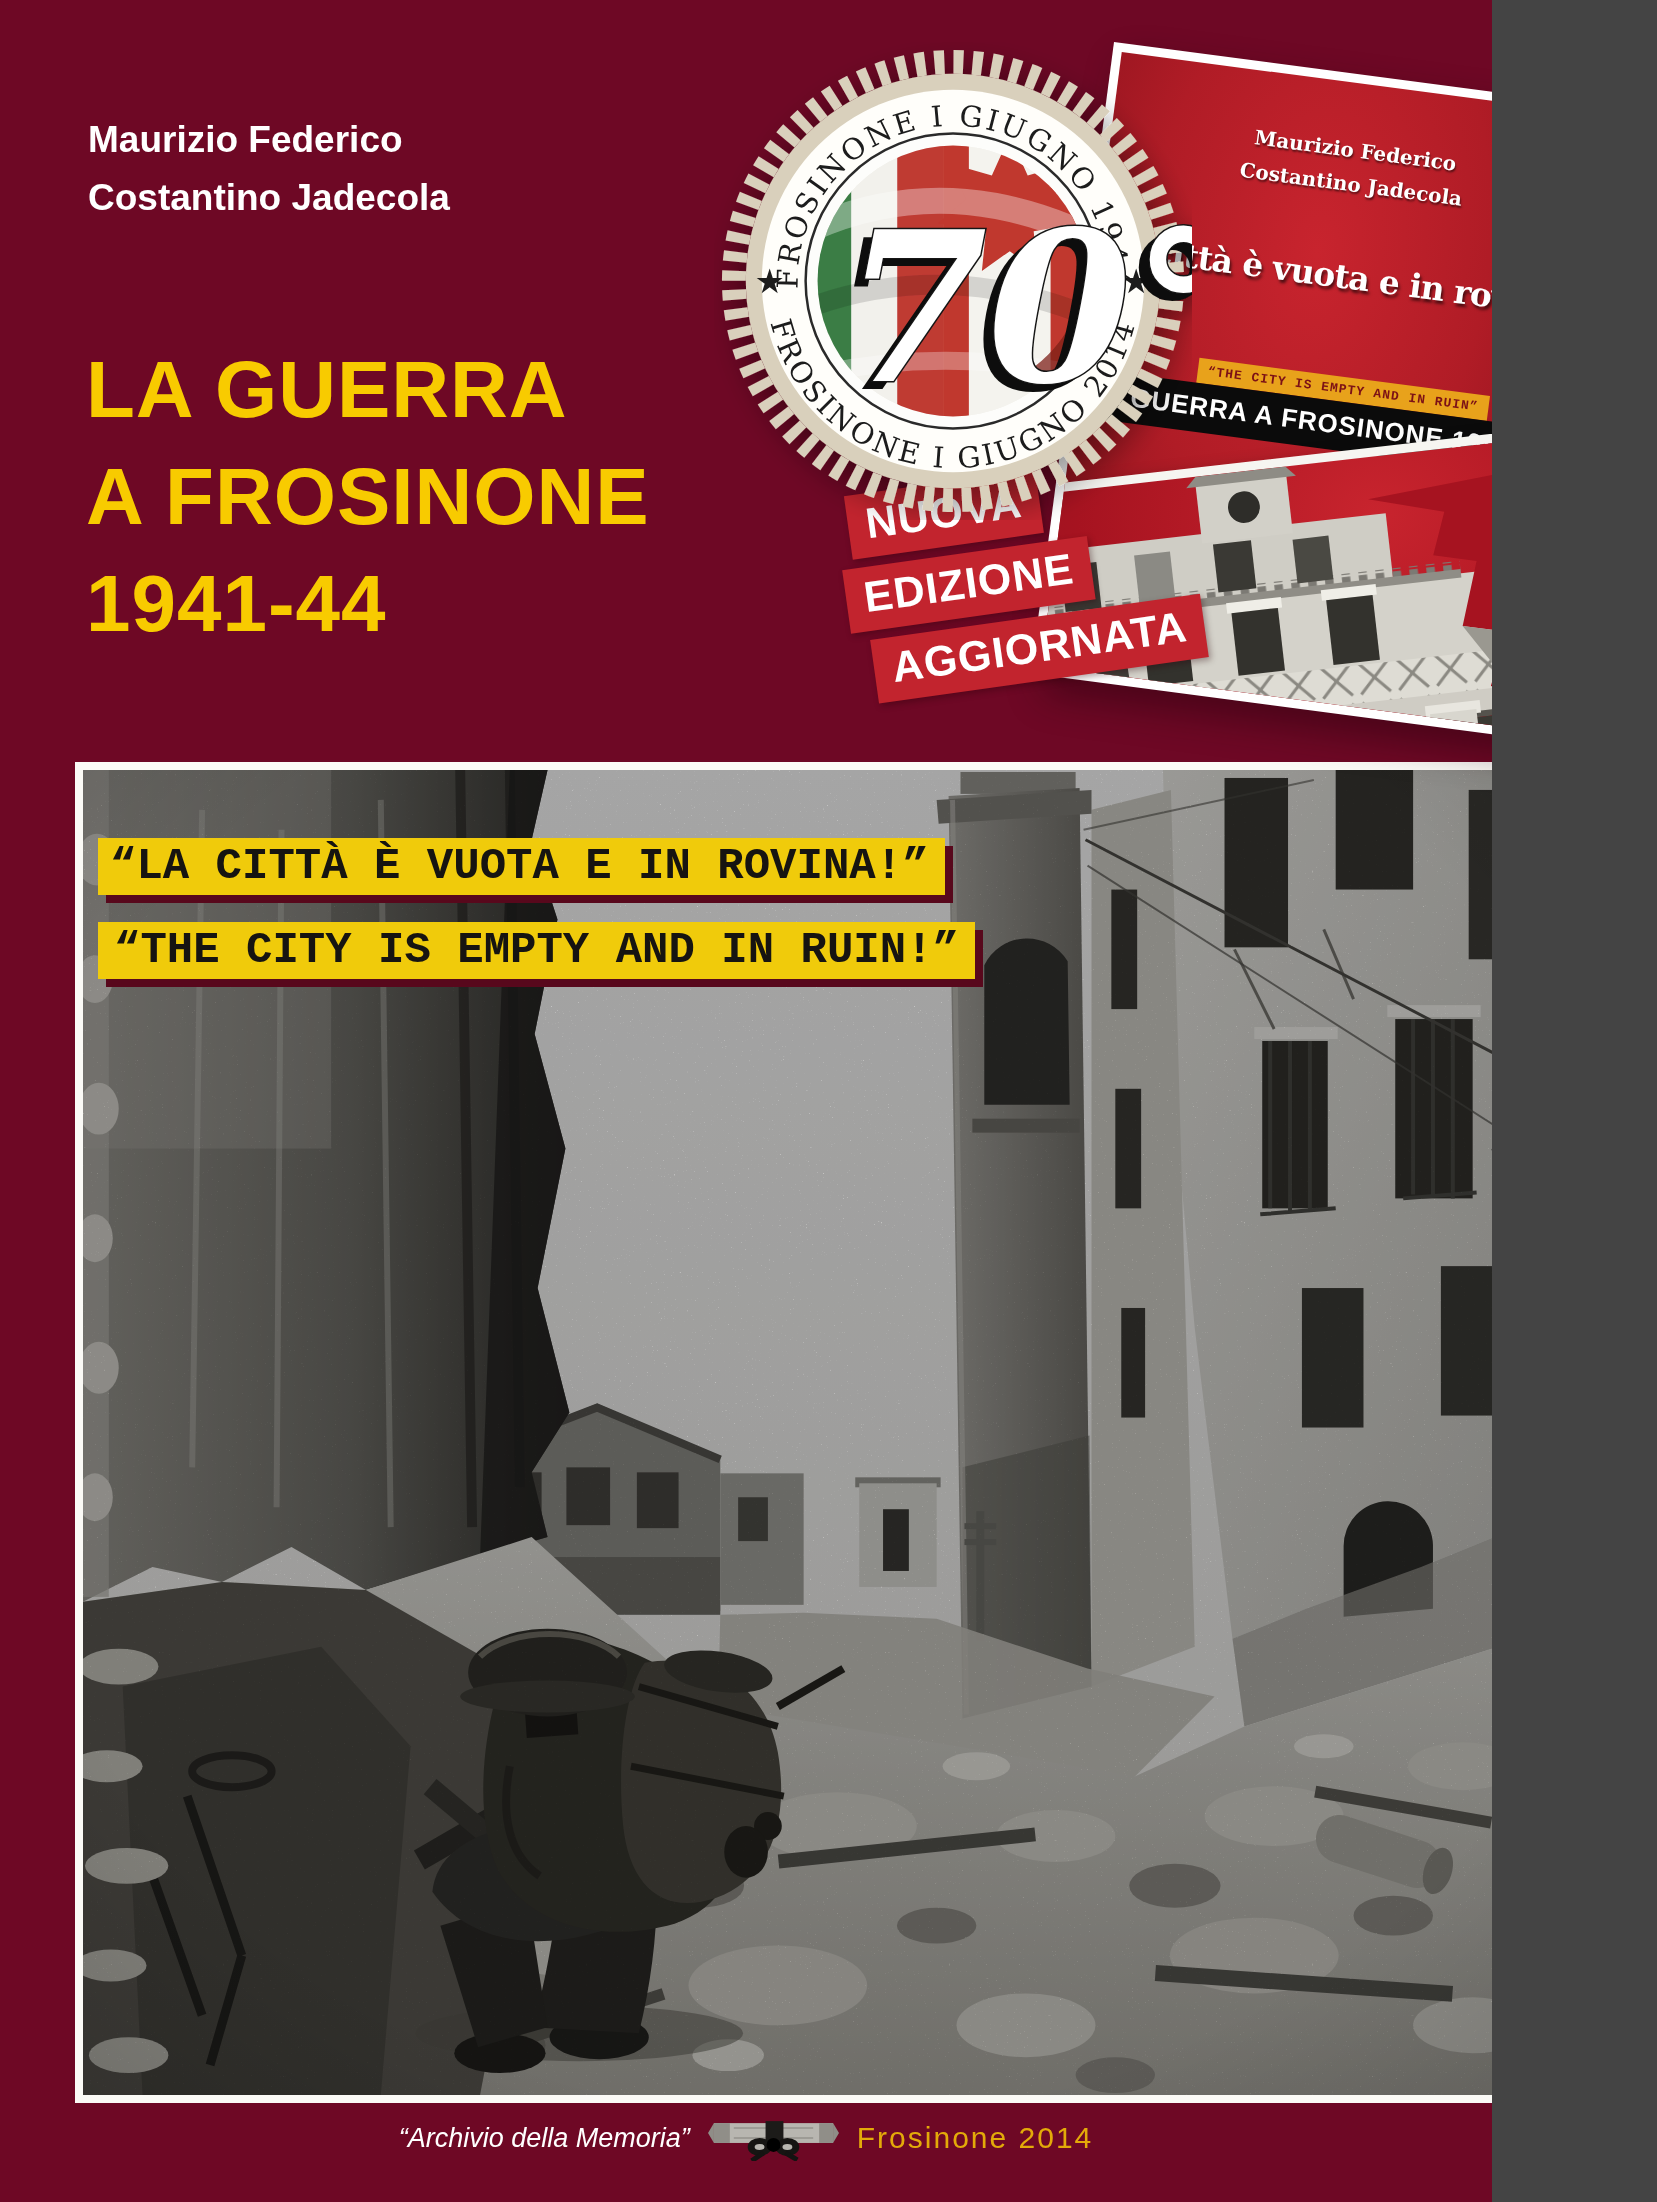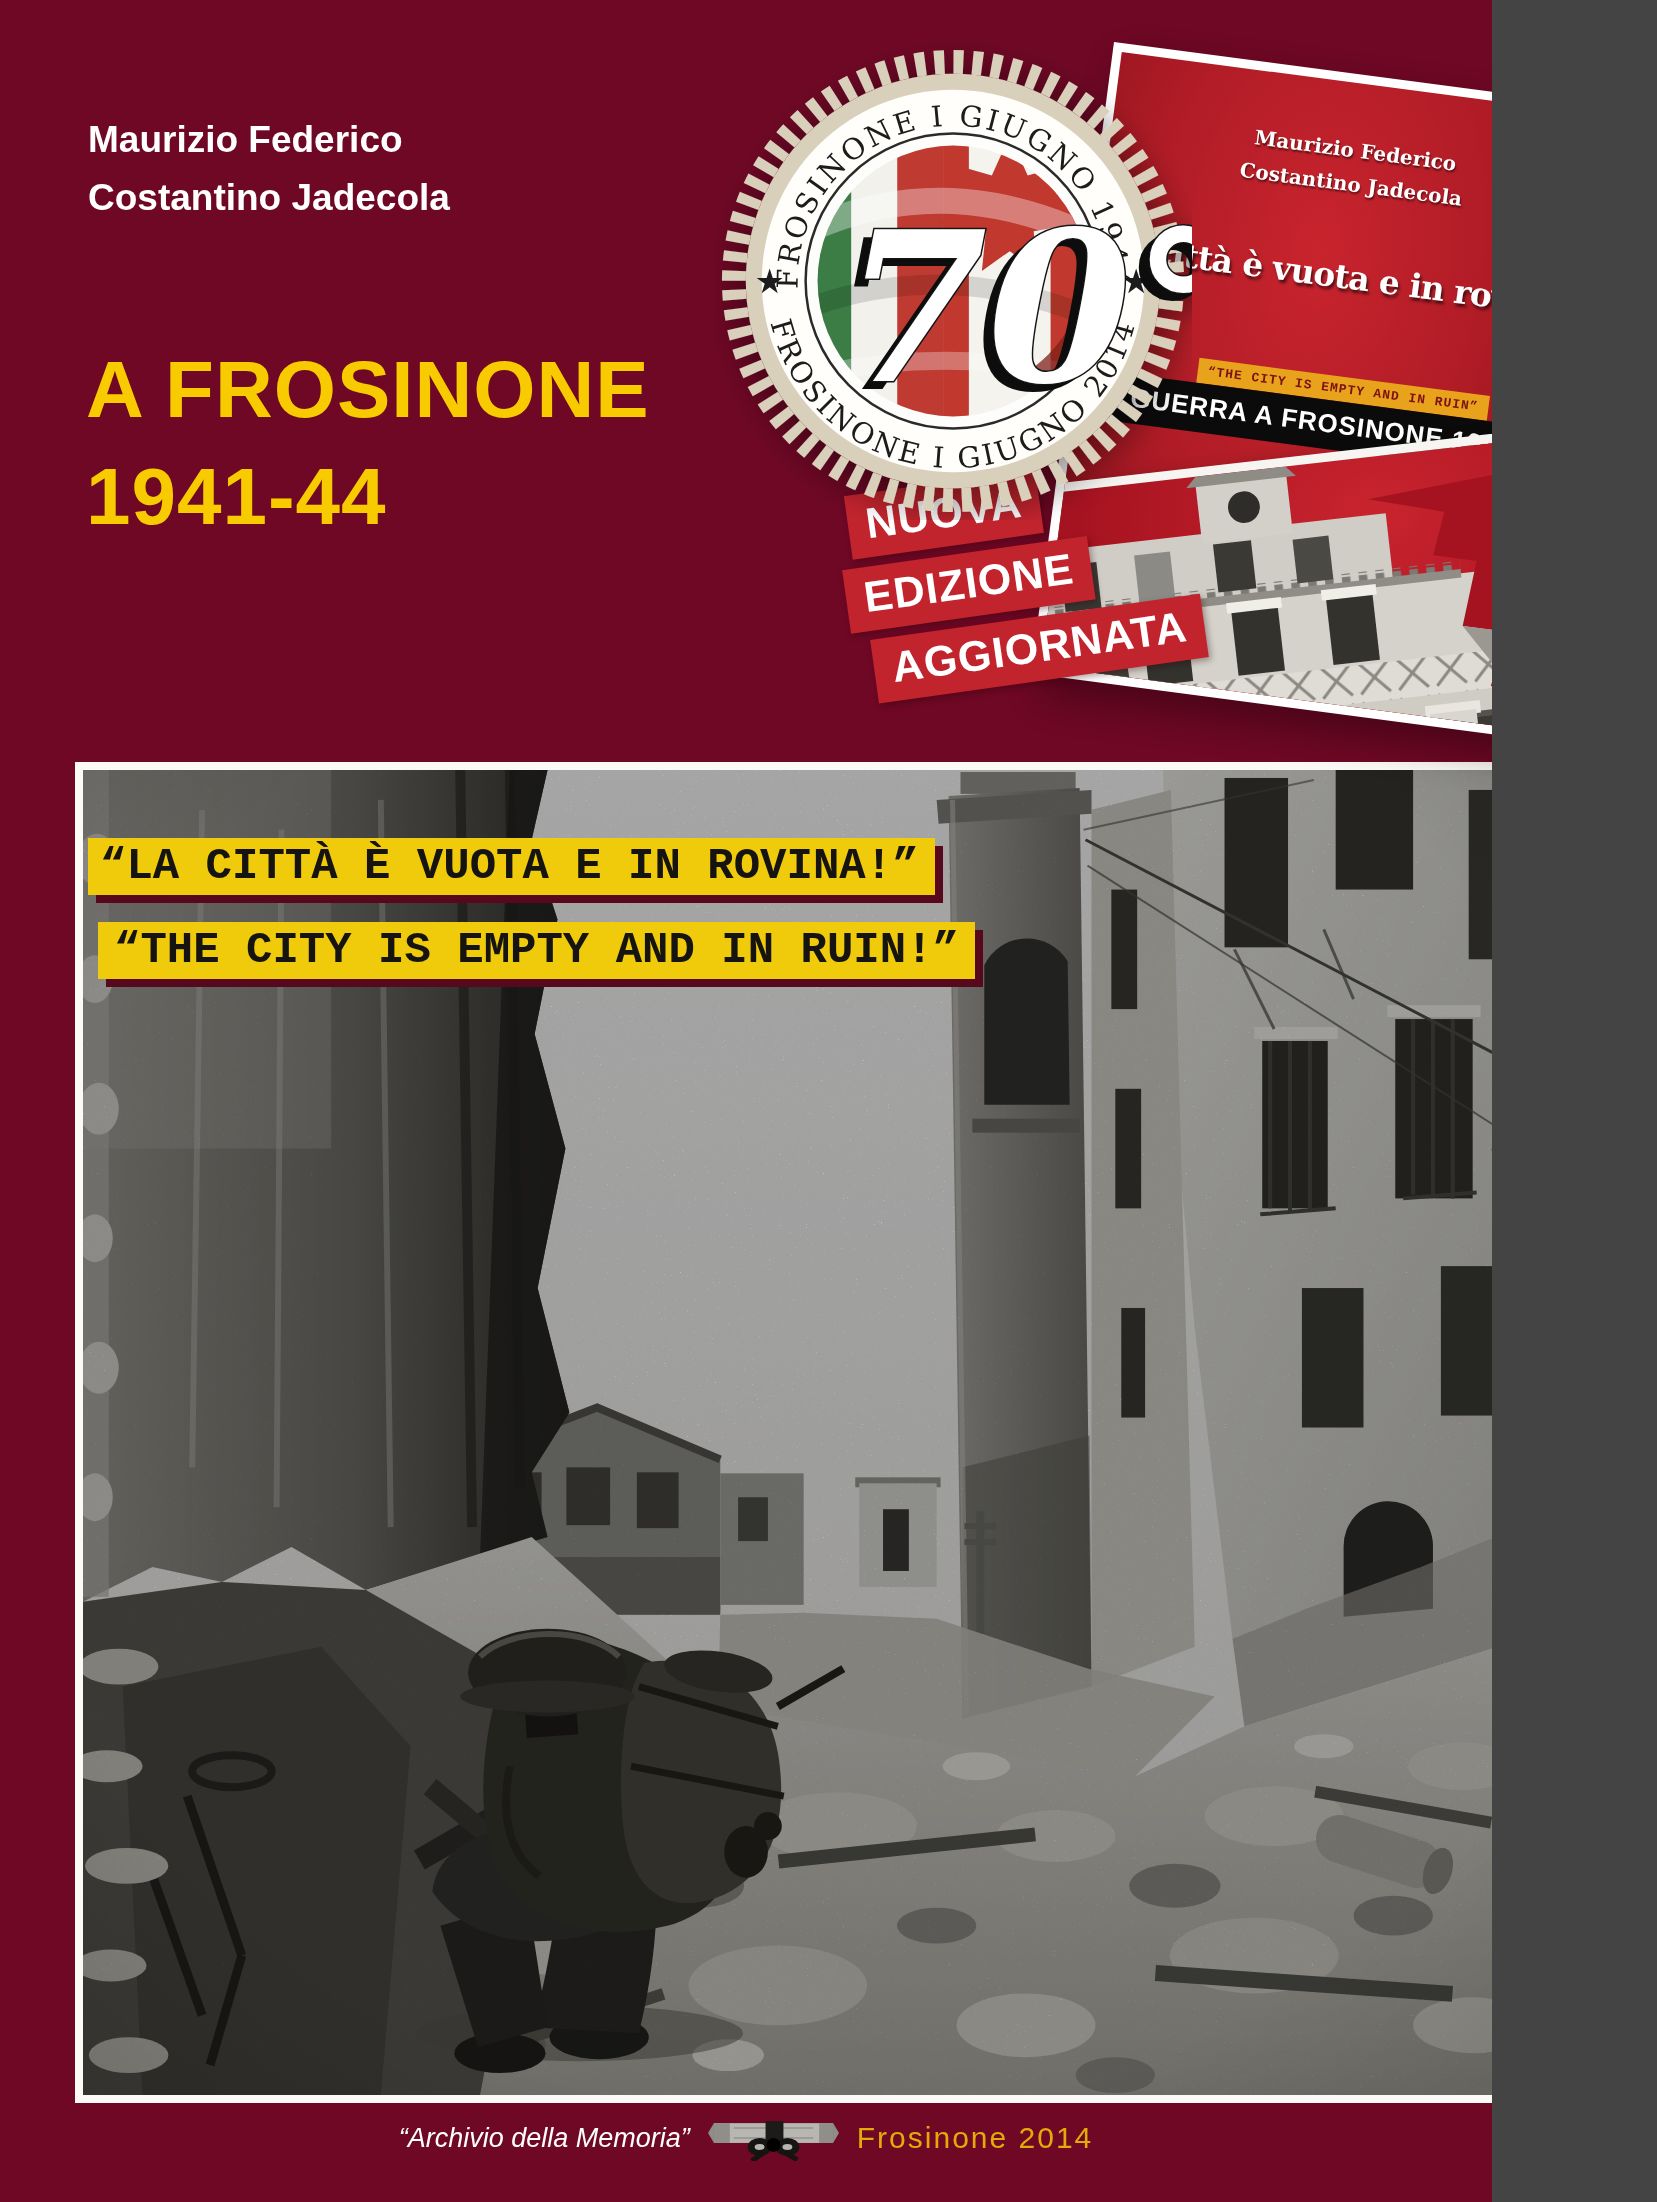--- a/index.html
+++ b/index.html
@@ -54,21 +54,21 @@
   .seal{position:absolute;left:714px;top:42px;width:478px;height:478px;z-index:40;}
 
   
   .photo-frame{position:absolute;left:75px;top:762px;width:1495px;height:1341px;
         border:8px solid #FBFAF6;box-sizing:border-box;background:#ddd;z-index:10;}
   .photo-frame > svg.photo-svg{display:block;width:100%;height:100%;}
   .banner{position:absolute;display:inline-block;background:var(--banner-yellow);
         color:#161411;font-family:"Liberation Mono",monospace;font-weight:bold;font-size:44px;
         line-height:57px;padding:0 16px;white-space:nowrap;
         box-shadow:8px 8px 0 var(--banner-shadow);}
-  .banner.it{left:5px;top:68px;padding-left:12px;}
+  .banner.it{left:15px;top:68px;padding-left:12px;}
   .banner.en{left:15px;top:152px;}
 
   
   .footer{position:absolute;left:0;top:2115px;width:100%;display:flex;align-items:center;
           justify-content:center;gap:18px;z-index:5;}
   .footer-credit{color:#fff;font-style:italic;font-size:27px;}
   .footer-imprint{color:#eab308;font-size:30px;letter-spacing:2px;opacity:.95;}
 
   
   .seal text{font-family:"DejaVu Serif",serif;fill:#1A1A1A;}
@@ -82,20 +82,21 @@
 <body>
 
 <div class="page">
 
   <div class="authors">
     <div>Maurizio Federico</div>
     <div>Costantino Jadecola</div>
   </div>
 
   <div class="main-title">
+    <div>LA GUERRA</div>
     <div>A FROSINONE</div>
     <div>1941-44</div>
   </div>
 
   <div class="book">
     <div class="book-inner">
       <div class="book-authors">
         <div>Maurizio Federico</div>
         <div>Costantino Jadecola</div>
       </div>

